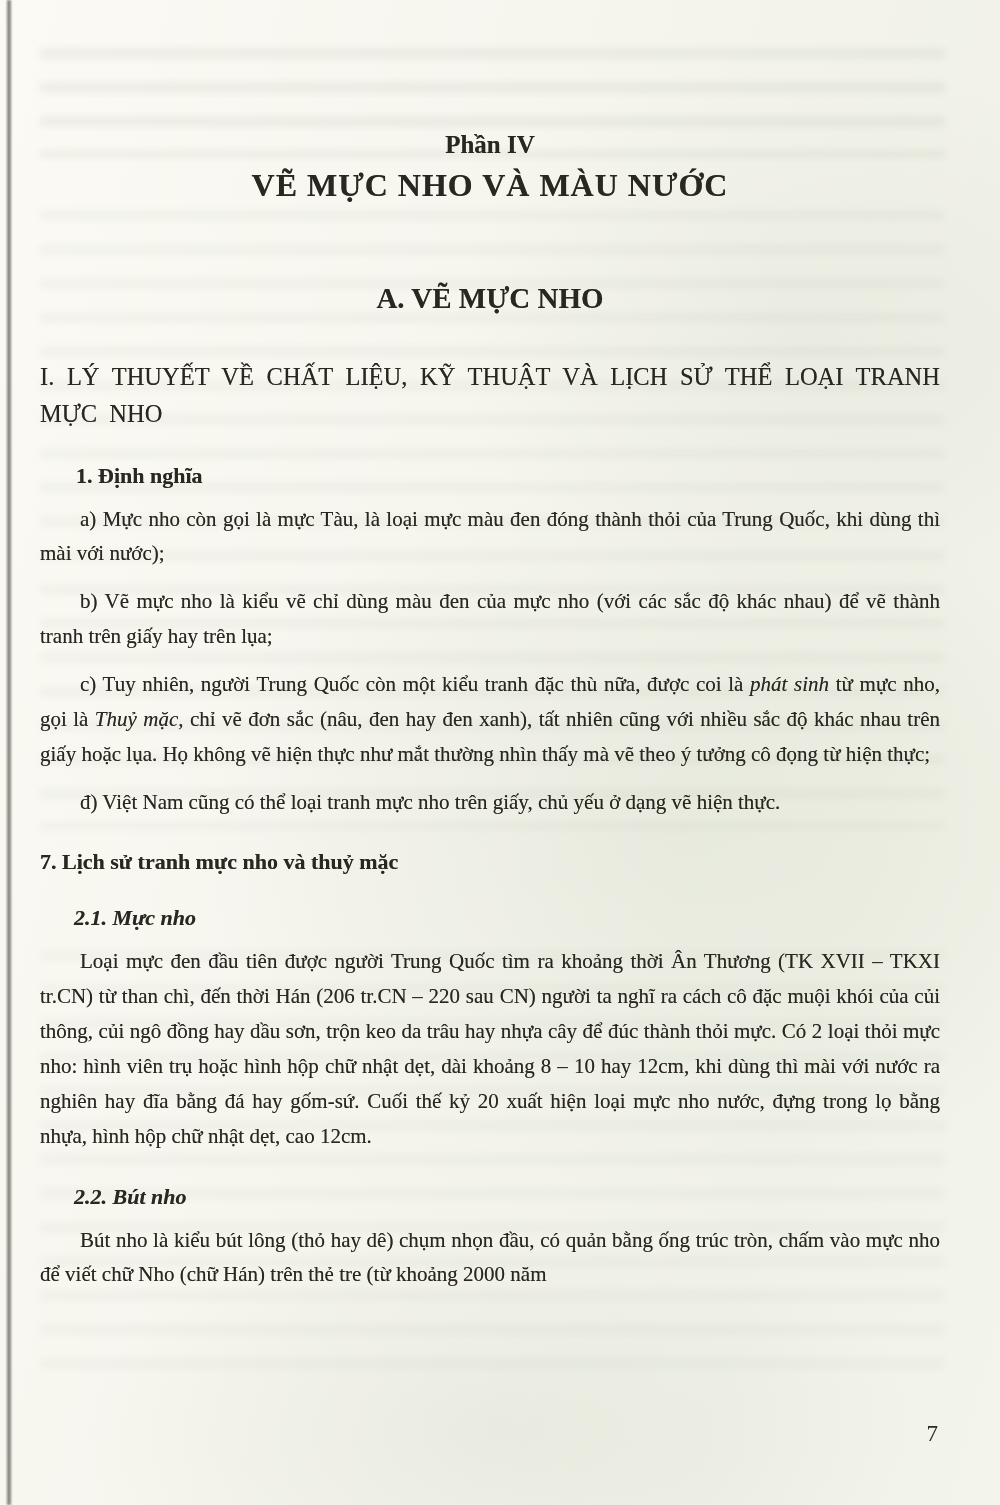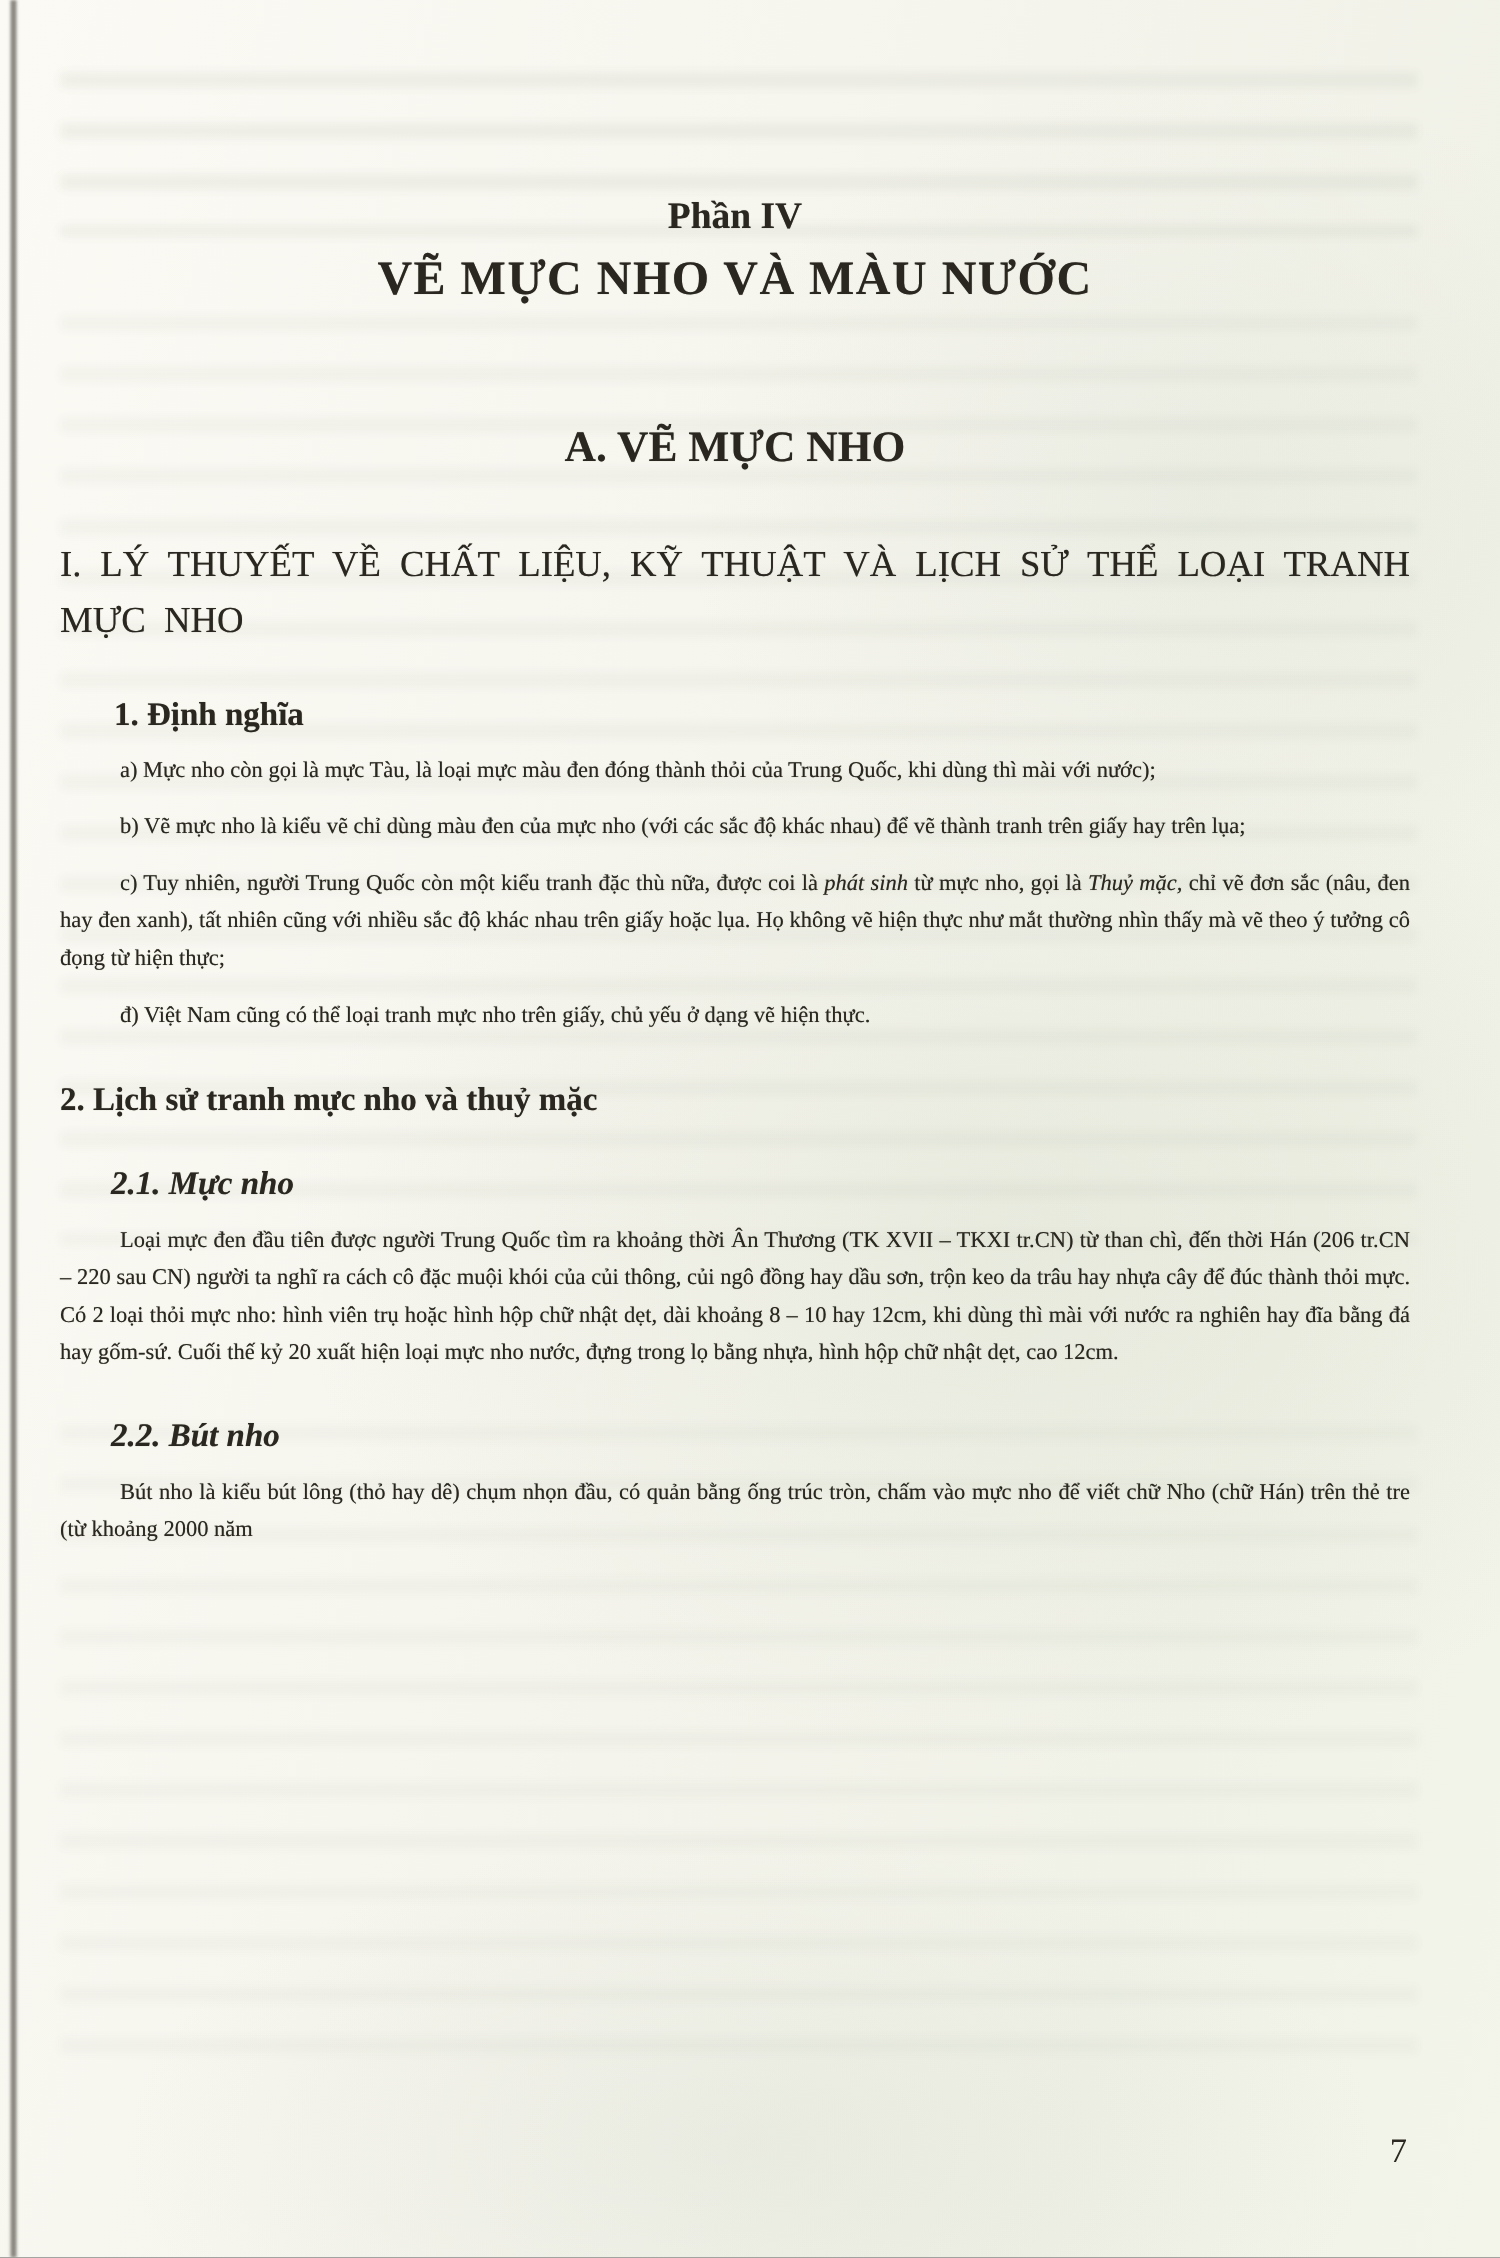--- a/index.html
+++ b/index.html
@@ -56,21 +56,21 @@
     text-align:justify; word-spacing:6px;
     margin:44px 0 0 0;
   }
   .sub-heading {
     font-weight:bold; font-size:22px;
     margin:30px 0 0 36px;
   }
   .sub-heading.flush { margin-left:0; }
   .sub-heading.it { font-style:italic; margin-left:34px; }
   p.body {
-    font-size:15px; line-height:1.66; text-align:justify;
+    font-size:21px; line-height:1.66; text-align:justify;
     text-indent:40px; margin:13px 0 0 0;
   }
   p.body .it { font-style:italic; }
   .page-number {
     position:absolute; right:62px; bottom:58px;
     font-size:23px; color:#2c2a22;
   }
 </style>
 </head>
 <body>
@@ -95,21 +95,21 @@
 
     <p class="body">a) Mực nho còn gọi là mực Tàu, là loại mực màu đen đóng thành thỏi của Trung Quốc, khi dùng thì mài với nước);</p>
 
     <p class="body">b) Vẽ mực nho là kiểu vẽ chỉ dùng màu đen của mực nho (với các sắc độ khác nhau) để vẽ thành tranh trên giấy hay trên lụa;</p>
 
     <p class="body"><span>c) Tuy nhiên, người Trung Quốc còn một kiểu tranh đặc thù nữa, được coi là </span><span class="it">phát sinh</span><span> từ mực nho, gọi là </span><span class="it">Thuỷ mặc,</span><span> chỉ vẽ đơn sắc (nâu, đen hay đen xanh), tất nhiên cũng với nhiều sắc độ khác nhau trên giấy hoặc lụa. Họ không vẽ hiện thực như mắt thường nhìn thấy mà vẽ theo ý tưởng cô đọng từ hiện thực;</span></p>
 
 
     <p class="body">đ) Việt Nam cũng có thể loại tranh mực nho trên giấy, chủ yếu ở dạng vẽ hiện thực.</p>
 
-    <div class="sub-heading flush">2. Lịch sử tranh mực nho và thuỷ mặc</div>
+    <div class="sub-heading flush">7. Lịch sử tranh mực nho và thuỷ mặc</div>
 
     <div class="sub-heading it">2.1. Mực nho</div>
 
     <p class="body">Loại mực đen đầu tiên được người Trung Quốc tìm ra khoảng thời Ân Thương (TK XVII – TKXI tr.CN) từ than chì, đến thời Hán (206 tr.CN – 220 sau CN) người ta nghĩ ra cách cô đặc muội khói của củi thông, củi ngô đồng hay dầu sơn, trộn keo da trâu hay nhựa cây để đúc thành thỏi mực. Có 2 loại thỏi mực nho: hình viên trụ hoặc hình hộp chữ nhật dẹt, dài khoảng 8 – 10 hay 12cm, khi dùng thì mài với nước ra nghiên hay đĩa bằng đá hay gốm-sứ. Cuối thế kỷ 20 xuất hiện loại mực nho nước, đựng trong lọ bằng nhựa, hình hộp chữ nhật dẹt, cao 12cm.</p>
 
     <div class="sub-heading it">2.2. Bút nho</div>
 
     <p class="body">Bút nho là kiểu bút lông (thỏ hay dê) chụm nhọn đầu, có quản bằng ống trúc tròn, chấm vào mực nho để viết chữ Nho (chữ Hán) trên thẻ tre (từ khoảng 2000 năm</p>
 
   </div>

